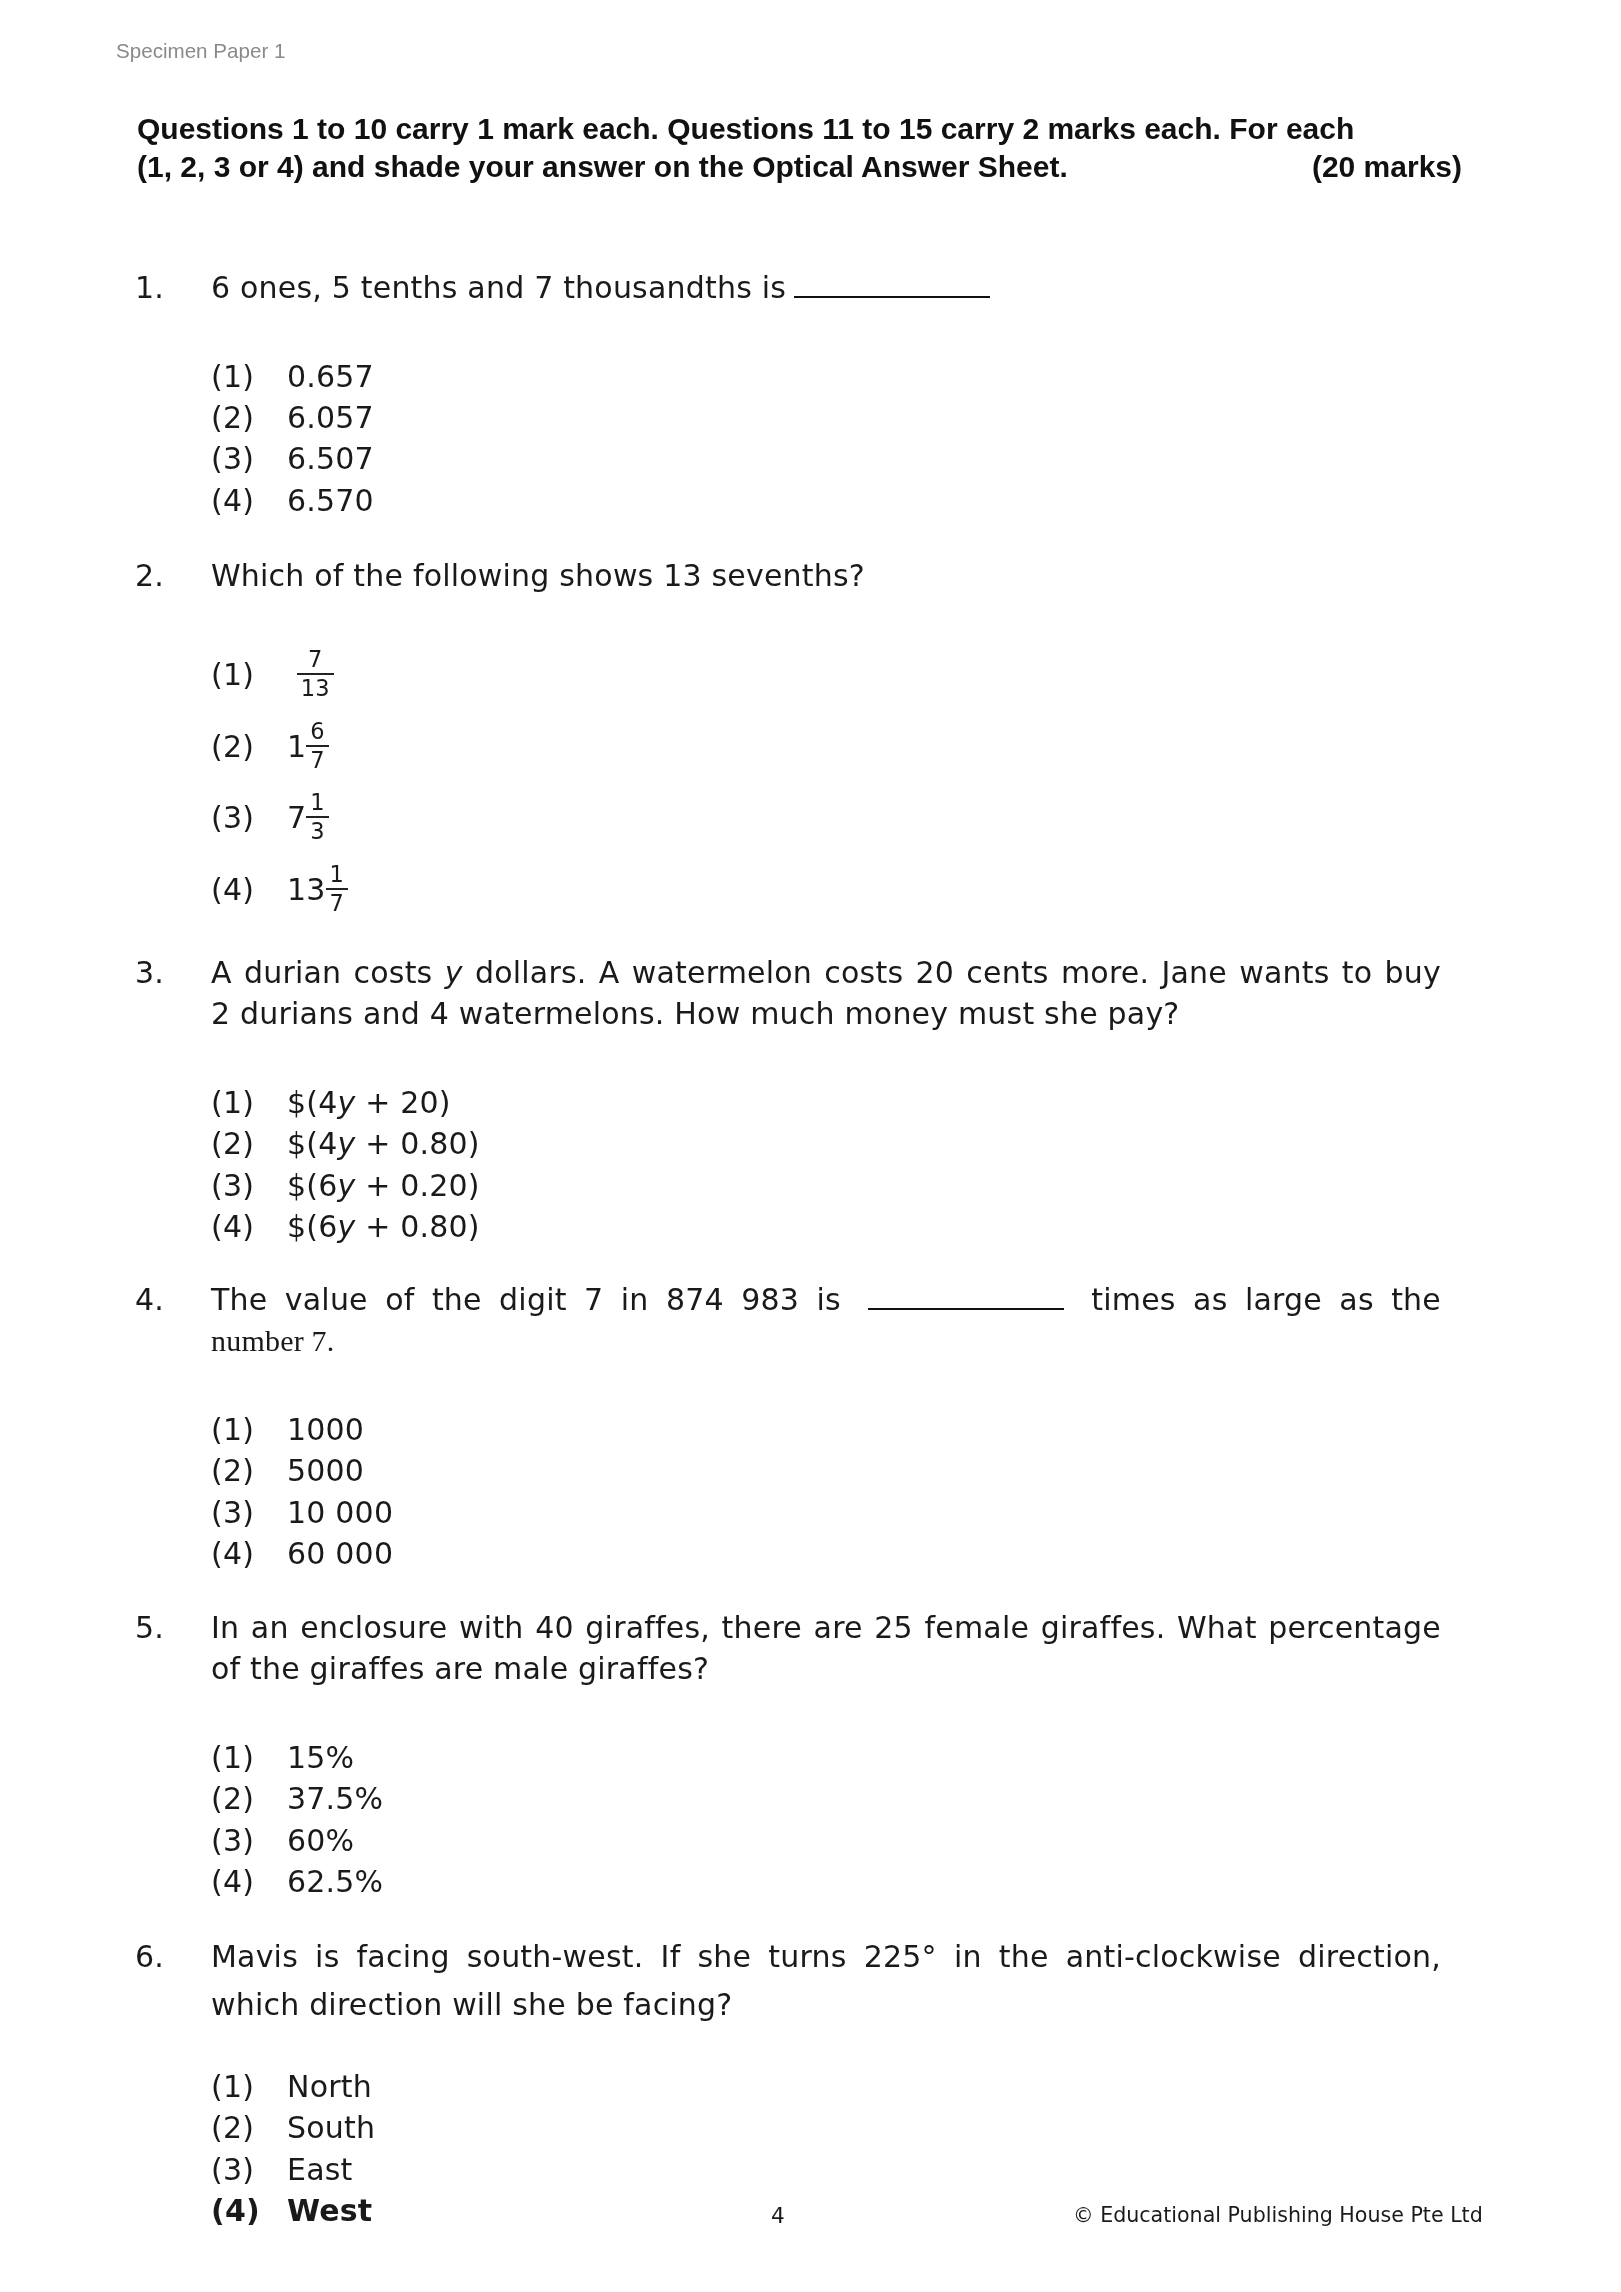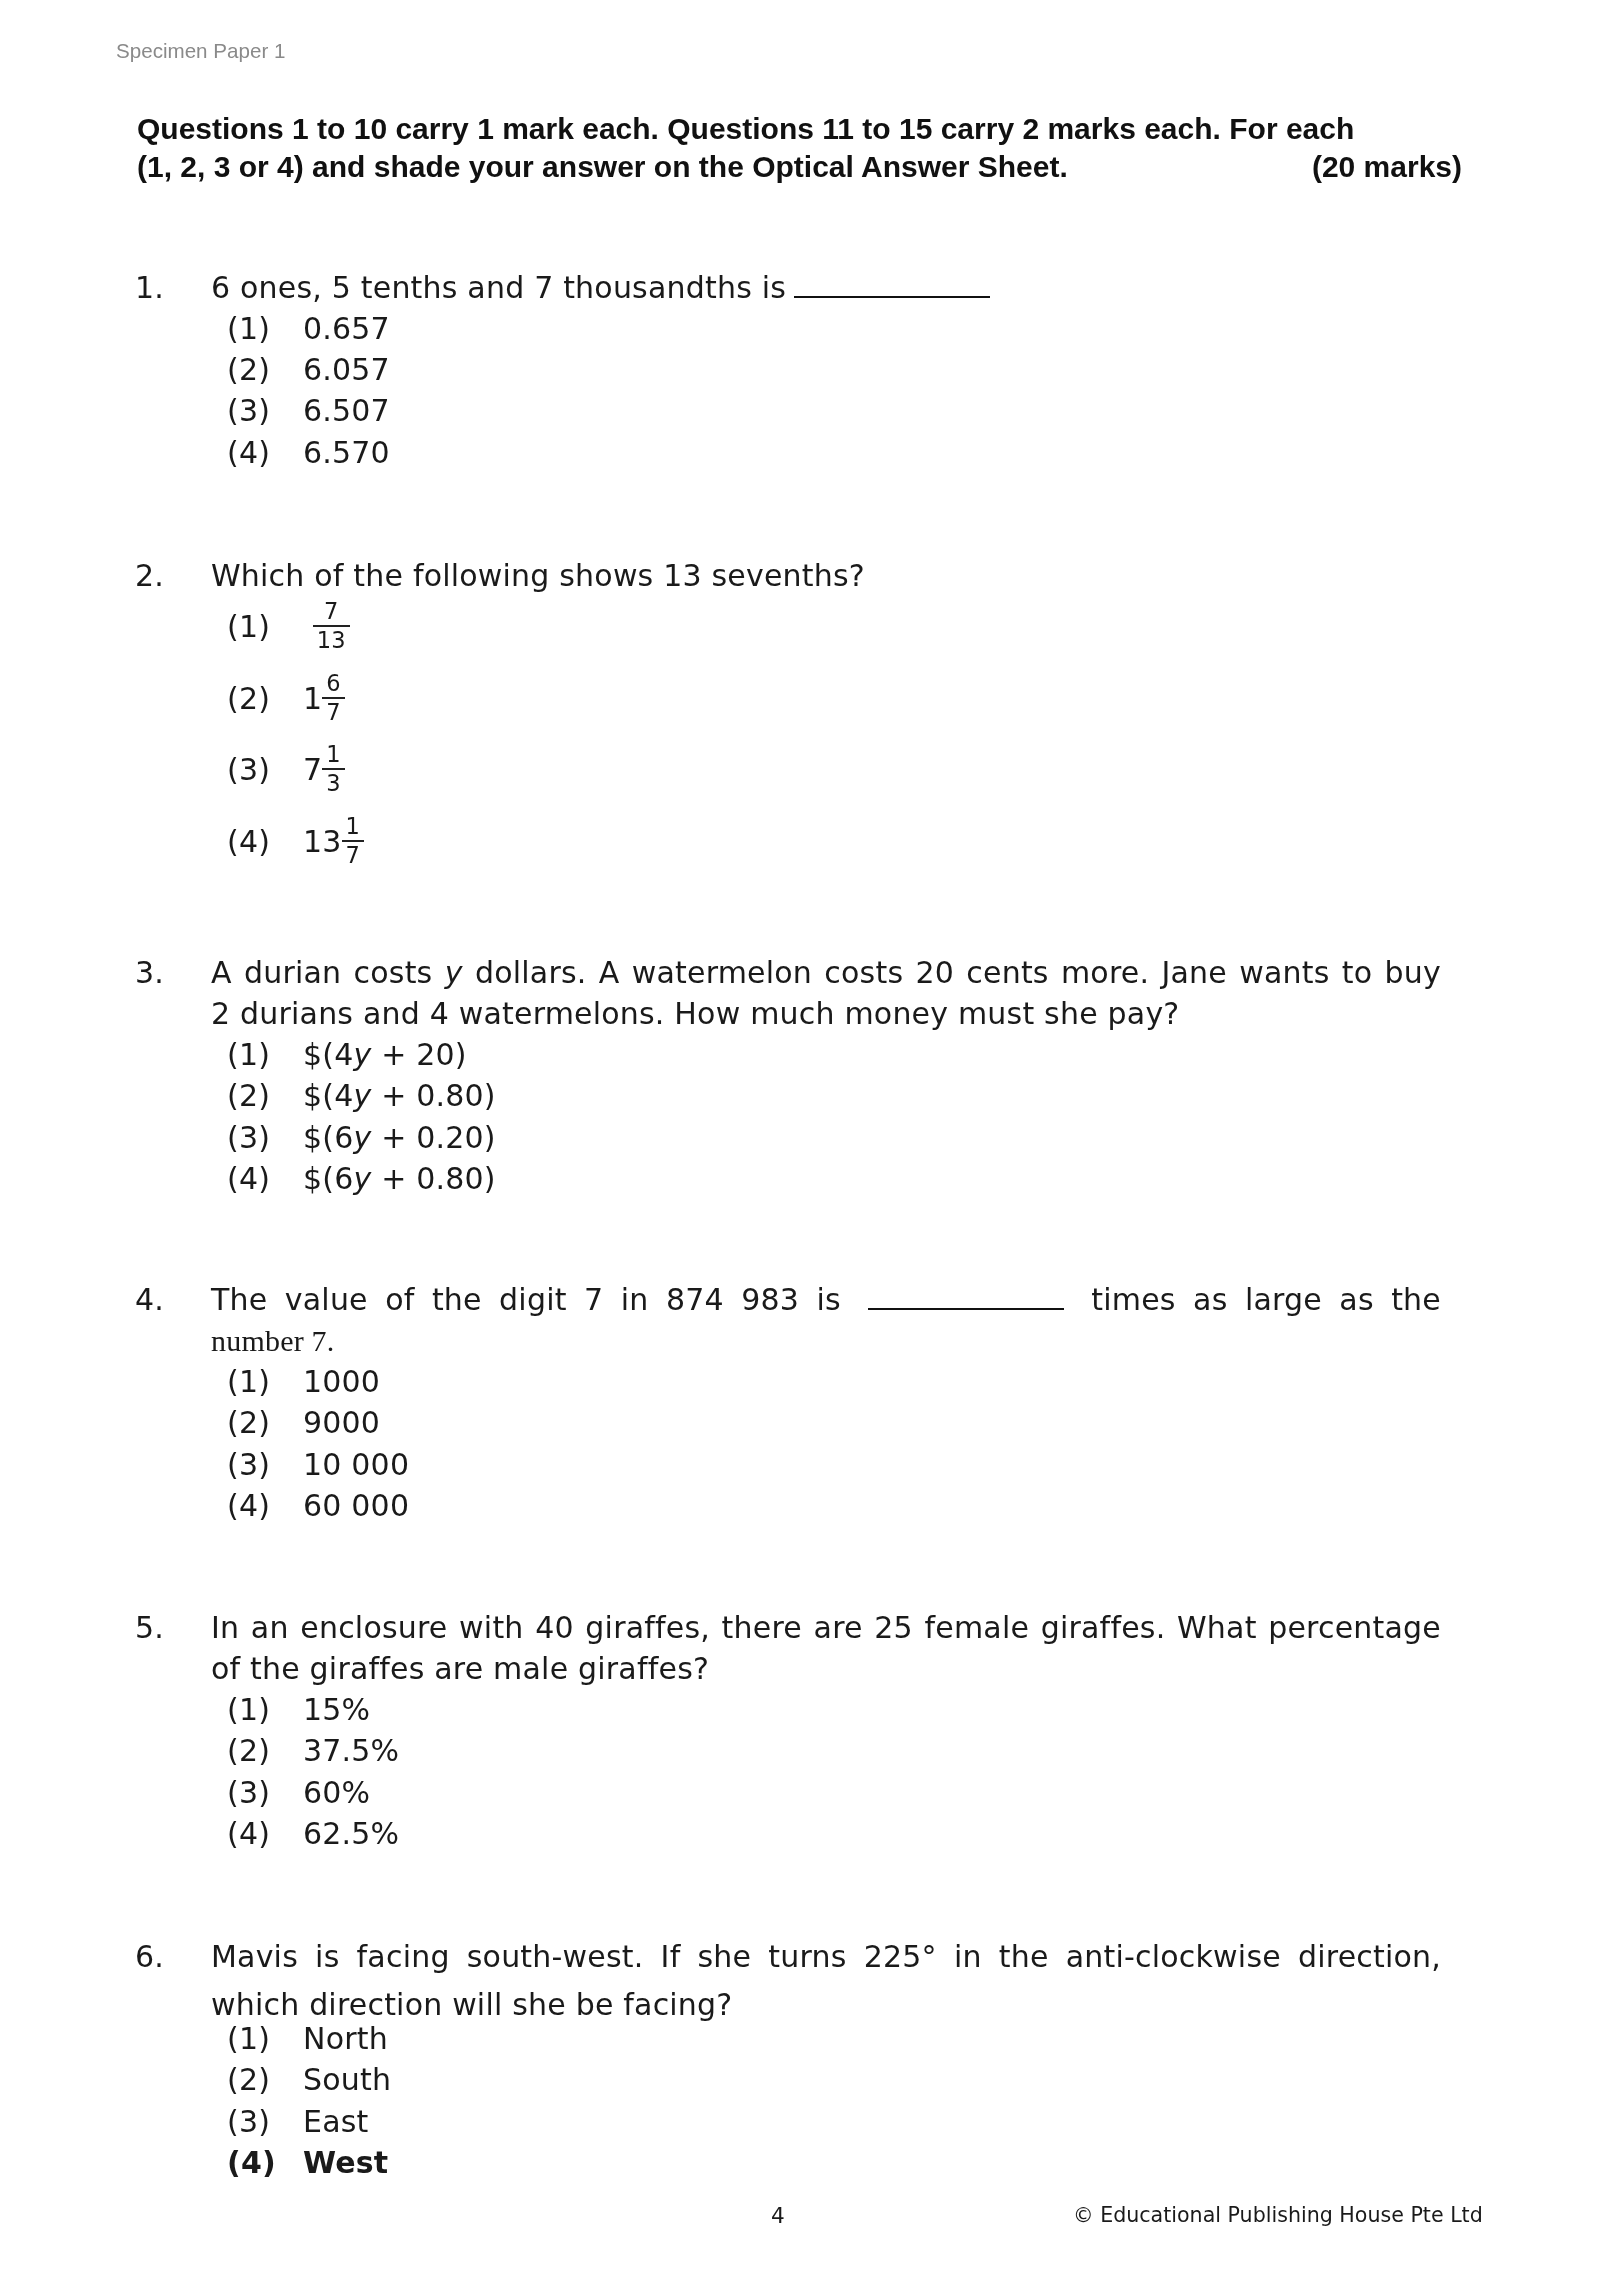--- a/index.html
+++ b/index.html
@@ -8,21 +8,21 @@
   .abs { position:absolute; }
   .header { left:116px; top:39px; font-family:"Liberation Sans", sans-serif; font-size:20.6px; color:#8a8a8a; }
   .instr { left:116px; top:110px; width:1325px; font-family:"Liberation Sans", sans-serif; font-weight:bold;
            font-size:30px; line-height:38px; color:#111;margin-left:21px; }
   .instr .line { display:block; white-space:nowrap; }
   .instr .marks { float:right; }
   .q { left:0; width:1621px; font-size:30px; line-height:41px; letter-spacing:0.2px; }
   .qnum { position:absolute; left:135px; }
   .qtext { position:absolute; left:211px; width:1230px; }
   .qtext.justify { text-align:justify; text-align-last:justify; }
-  .opt { position:absolute; left:227px; white-space:nowrap; }
+  .opt { position:absolute; left:211px; white-space:nowrap;margin-top:48px; }
   .opt .ol { display:inline-block; width:76px; }
   .blank { display:inline-block; width:196px; border-bottom:2.9px solid #111; height:27.4px; vertical-align:baseline; margin-left:7.8px; }
   .frac { display:inline-block; vertical-align:middle; text-align:center; font-size:22.5px; line-height:27.4px; }
   .frac .num { display:block; padding:0 3.9px; border-bottom:2px solid #222; }
   .frac .den { display:block; padding:0 3.9px; }
   .whole { vertical-align:middle; }
   .footer-page { left:771px; top:2203px; font-size:21.6px; }
   .footer-copy { left:1057px; top:2203px; font-size:20.6px;margin-left:16px; }
   i.var { font-style:italic; }
 </style>
@@ -74,21 +74,21 @@
   <div class="opt" style="top:123px;"><span class="ol">(2)</span><span>$(4</span><i class="var">y</i><span> + 0.80)</span></div>
   <div class="opt" style="top:165px;"><span class="ol">(3)</span><span>$(6</span><i class="var">y</i><span> + 0.20)</span></div>
   <div class="opt" style="top:206px;"><span class="ol">(4)</span><span>$(6</span><i class="var">y</i><span> + 0.80)</span></div>
 </div>
 
 <div class="abs q" style="top:1279px;">
   <span class="qnum">4.</span>
   <span class="qtext justify"><span>The value of the digit 7 in 874 983 is</span> <span class="blank" style="margin:0 9.8px;"></span> <span>times as large as the</span></span>
   <span class="qtext" style="top:41px;font-family:Liberation Serif, serif;">number 7.</span>
   <div class="opt" style="top:82px;"><span class="ol">(1)</span><span>1000</span></div>
-  <div class="opt" style="top:123px;"><span class="ol">(2)</span><span>9000</span></div>
+  <div class="opt" style="top:123px;"><span class="ol">(2)</span><span>5000</span></div>
   <div class="opt" style="top:165px;"><span class="ol">(3)</span><span>10 000</span></div>
   <div class="opt" style="top:206px;"><span class="ol">(4)</span><span>60 000</span></div>
 </div>
 
 <div class="abs q" style="top:1607px;">
   <span class="qnum">5.</span>
   <span class="qtext justify">In an enclosure with 40 giraffes, there are 25 female giraffes. What percentage</span>
   <span class="qtext" style="top:41px;">of the giraffes are male giraffes?</span>
   <div class="opt" style="top:82px;"><span class="ol">(1)</span><span>15%</span></div>
   <div class="opt" style="top:123px;"><span class="ol">(2)</span><span>37.5%</span></div>

